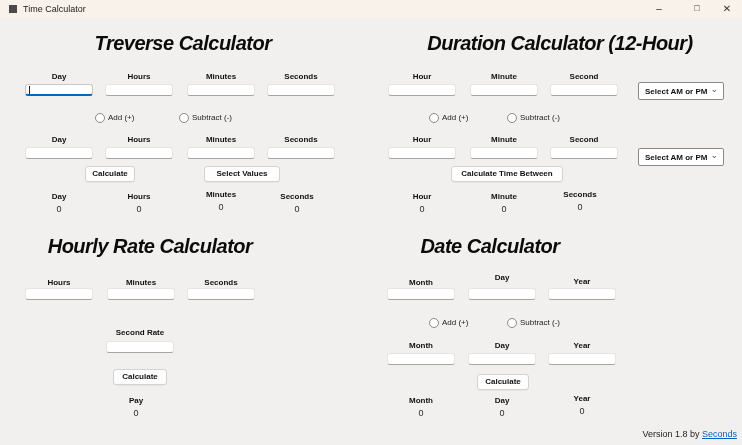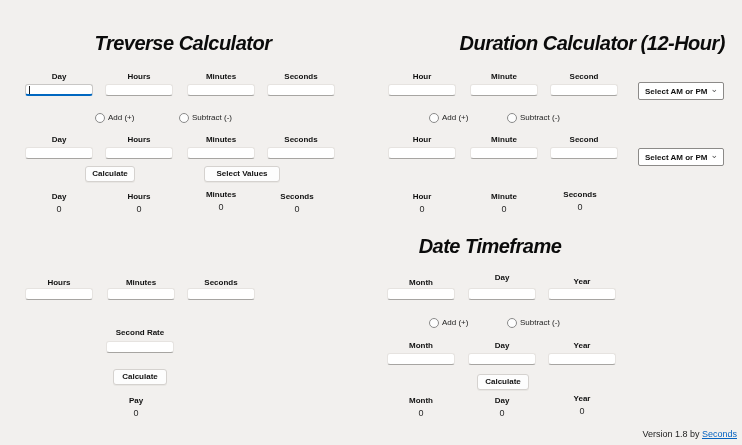--- a/index.html
+++ b/index.html
@@ -39,20 +39,27 @@
   .dd-chev{position:absolute;right:5px;top:1px;font-size:9px;color:#555;}
   
   .footer{position:absolute;right:5px;top:429px;font-size:9px;color:#222;white-space:nowrap;}
   .footer a{color:#0563c1;text-decoration:underline;}
 </style>
 </head>
 <body>
 
 <div class="window">
 
+  <div class="titlebar">
+    <span class="app-icon"></span>
+    <span class="win-title">Time Calculator</span>
+    <span class="winctl ctl-min">–</span>
+    <span class="winctl ctl-max">□</span>
+    <span class="winctl ctl-close">✕</span>
+  </div>
 
   <div class="heading" style="left:33px;top:32px;width:300px;">Treverse Calculator</div>
 
   <div class="lbl" style="left:25px;top:72px;">Day</div>
   <div class="lbl" style="left:105px;top:72px;">Hours</div>
   <div class="lbl" style="left:187px;top:72px;">Minutes</div>
   <div class="lbl" style="left:267px;top:72px;">Seconds</div>
 
   <div class="inp focused" style="left:25px;top:84px;">
     <span class="caret"></span>
@@ -81,21 +88,21 @@
 
   <div class="lbl" style="left:25px;top:192px;">Day</div>
   <div class="lbl" style="left:105px;top:192px;">Hours</div>
   <div class="lbl" style="left:187px;top:190px;">Minutes</div>
   <div class="lbl" style="left:263px;top:192px;">Seconds</div>
   <div class="val" style="left:25px;top:204px;">0</div>
   <div class="val" style="left:105px;top:204px;">0</div>
   <div class="val" style="left:187px;top:202px;">0</div>
   <div class="val" style="left:263px;top:204px;">0</div>
 
-  <div class="heading" style="left:395px;top:32px;width:330px;text-align:right;">Duration Calculator (12-Hour)</div>
+  <div class="heading" style="left:395px;top:32px;width:330px;">Duration Calculator (12-Hour)</div>
 
   <div class="lbl" style="left:388px;top:72px;">Hour</div>
   <div class="lbl" style="left:470px;top:72px;">Minute</div>
   <div class="lbl" style="left:550px;top:72px;">Second</div>
 
   <div class="inp" style="left:388px;top:84px;"></div>
   <div class="inp" style="left:470px;top:84px;"></div>
   <div class="inp" style="left:550px;top:84px;"></div>
 
   <div class="dd" style="left:638px;top:82px;">
@@ -114,46 +121,48 @@
 
   <div class="inp" style="left:388px;top:147px;"></div>
   <div class="inp" style="left:470px;top:147px;"></div>
   <div class="inp" style="left:550px;top:147px;"></div>
 
   <div class="dd" style="left:638px;top:148px;">
     <span class="dd-text">Select AM or PM</span>
     <span class="dd-chev">⌄</span>
   </div>
 
+  <div class="btn" style="left:451px;top:166px;width:110px;height:14px;">Calculate Time Between</div>
 
   <div class="lbl" style="left:388px;top:192px;">Hour</div>
   <div class="lbl" style="left:470px;top:192px;">Minute</div>
   <div class="lbl" style="left:546px;top:190px;">Seconds</div>
   <div class="val" style="left:388px;top:204px;">0</div>
   <div class="val" style="left:470px;top:204px;">0</div>
   <div class="val" style="left:546px;top:202px;">0</div>
 
+  <div class="heading" style="left:25px;top:235px;width:250px;">Hourly Rate Calculator</div>
 
   <div class="lbl" style="left:25px;top:278px;">Hours</div>
   <div class="lbl" style="left:107px;top:278px;">Minutes</div>
   <div class="lbl" style="left:187px;top:278px;">Seconds</div>
 
   <div class="inp" style="left:25px;top:288px;"></div>
   <div class="inp" style="left:107px;top:288px;"></div>
   <div class="inp" style="left:187px;top:288px;"></div>
 
   <div class="lbl" style="left:106px;top:328px;">Second Rate</div>
   <div class="inp" style="left:106px;top:341px;"></div>
 
   <div class="btn" style="left:113px;top:369px;width:52px;height:14px;">Calculate</div>
 
   <div class="lbl" style="left:102px;top:396px;">Pay</div>
   <div class="val" style="left:102px;top:408px;">0</div>
 
-  <div class="heading" style="left:375px;top:235px;width:230px;">Date Timeframe</div>
+  <div class="heading" style="left:375px;top:235px;width:230px;">Date Calculator</div>
 
   <div class="lbl" style="left:387px;top:278px;">Month</div>
   <div class="lbl" style="left:468px;top:273px;">Day</div>
   <div class="lbl" style="left:548px;top:277px;">Year</div>
 
   <div class="inp" style="left:387px;top:288px;"></div>
   <div class="inp" style="left:468px;top:288px;"></div>
   <div class="inp" style="left:548px;top:288px;"></div>
 
   <span class="radio" style="left:429px;top:318px;"></span>

